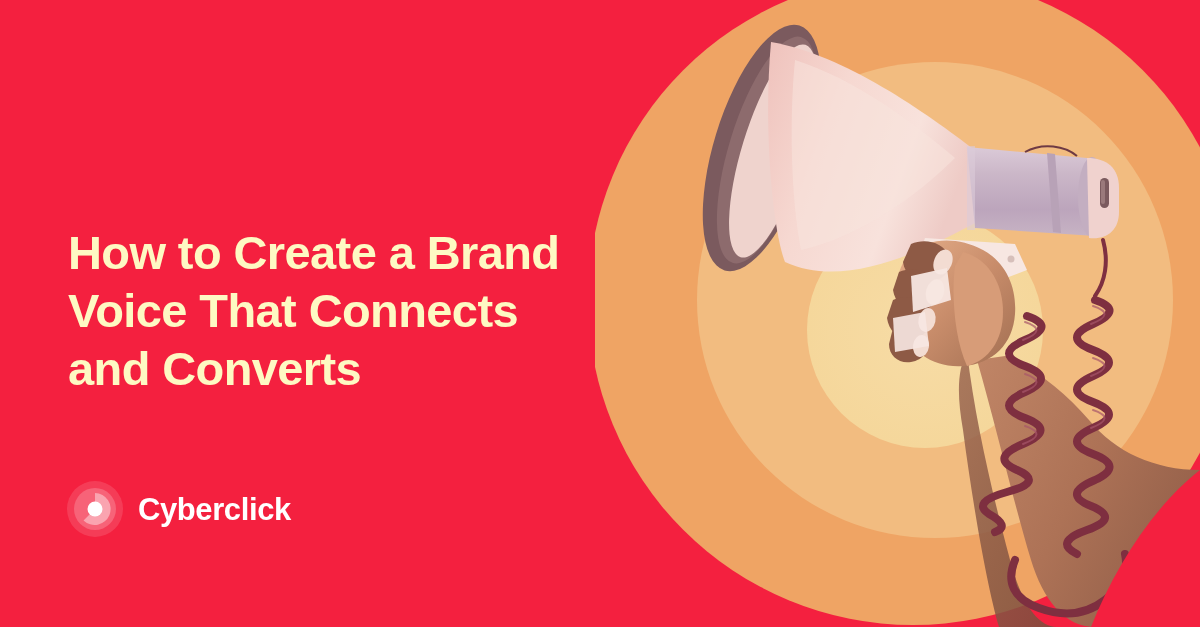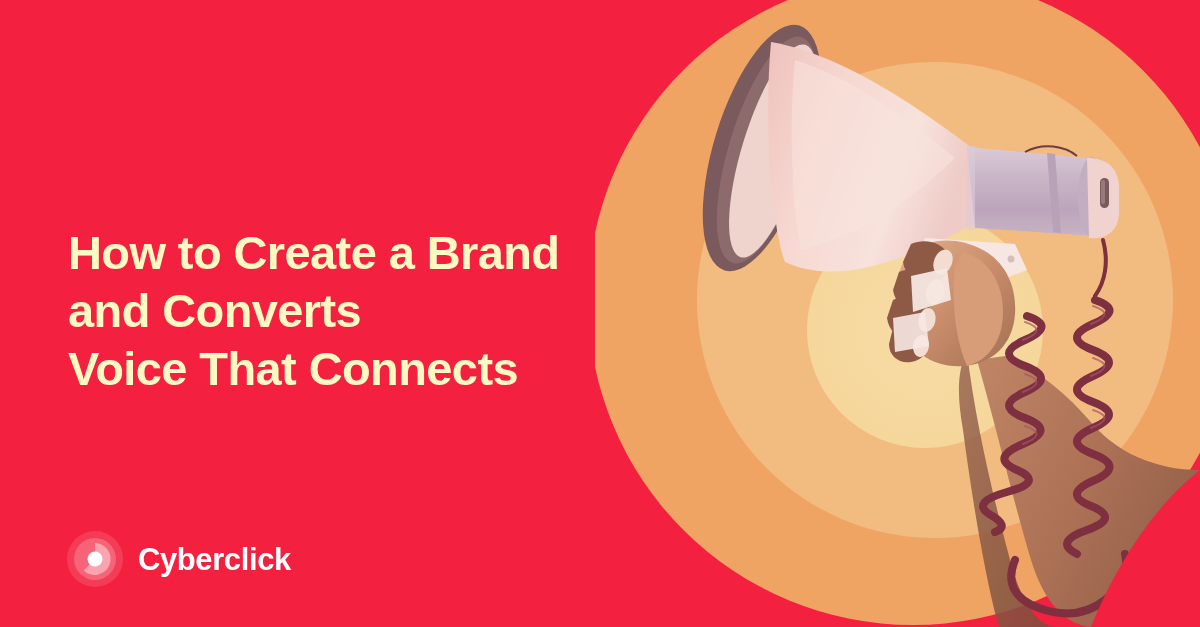--- a/index.html
+++ b/index.html
@@ -36,21 +36,21 @@
     font-weight: 700;
     letter-spacing: -0.6px;
     -webkit-font-smoothing: antialiased;
   }
   .headline .ln { display:block; white-space: nowrap; }
 
   
   .logo {
     position: absolute;
     left: 66px;
-    top: 530px;
+    top: 480px;
     display: flex;
     align-items: center;
     gap: 14px;
   }
   .logo-mark {
     position: relative;
     width: 58px; height: 58px;
     flex: 0 0 58px;
   }
   .logo-mark svg { display:block; width:58px; height:58px; }
@@ -227,22 +227,22 @@
           <path d="M 430 426 q 24 8 -2 18"></path>
         </g>
 
         <path d="M 605 627 L 605 470 C 560 505, 520 566, 496 627 Z" fill="#F4203F"></path>
       </g>
     </svg>
   </div>
 
   <h1 class="headline">
     <span class="ln">How to Create a Brand</span>
+    <span class="ln">Voice That Connects</span>
     <span class="ln">and Converts</span>
-    <span class="ln">Voice That Connects</span>
   </h1>
 
   <div class="logo">
     <span class="logo-mark">
       <svg viewBox="0 0 58 58" xmlns="http://www.w3.org/2000/svg">
         <circle cx="29" cy="29" r="28" fill="#FFFFFF" opacity="0.13"></circle>
         <circle cx="29" cy="29" r="21" fill="#FFFFFF" opacity="0.20"></circle>
         <path d="M 29 13
                  A 16 16 0 1 1 17.5 40.5
                  L 29 29 Z" fill="#FFFFFF" opacity="0.42"></path>

